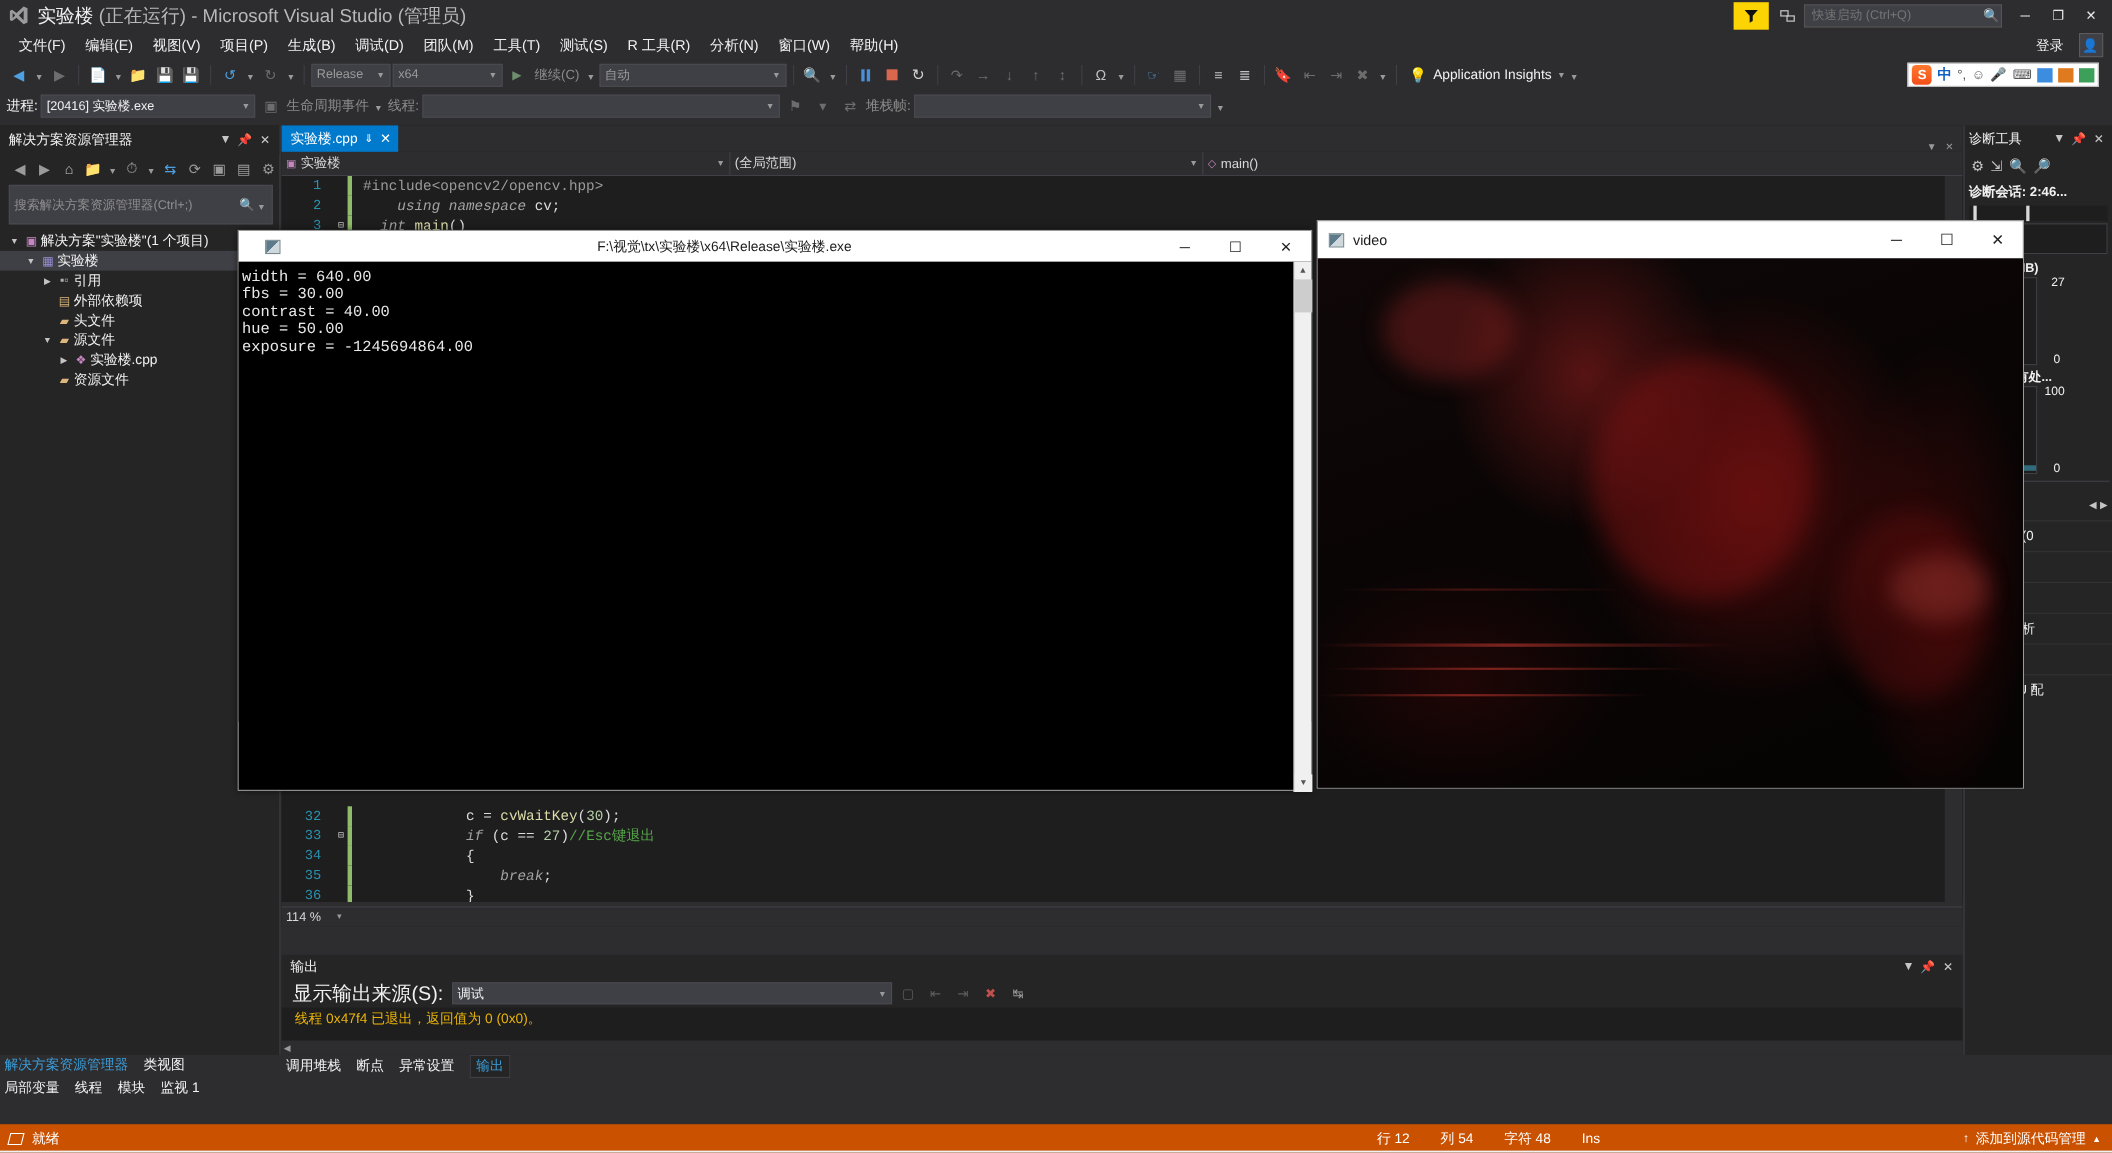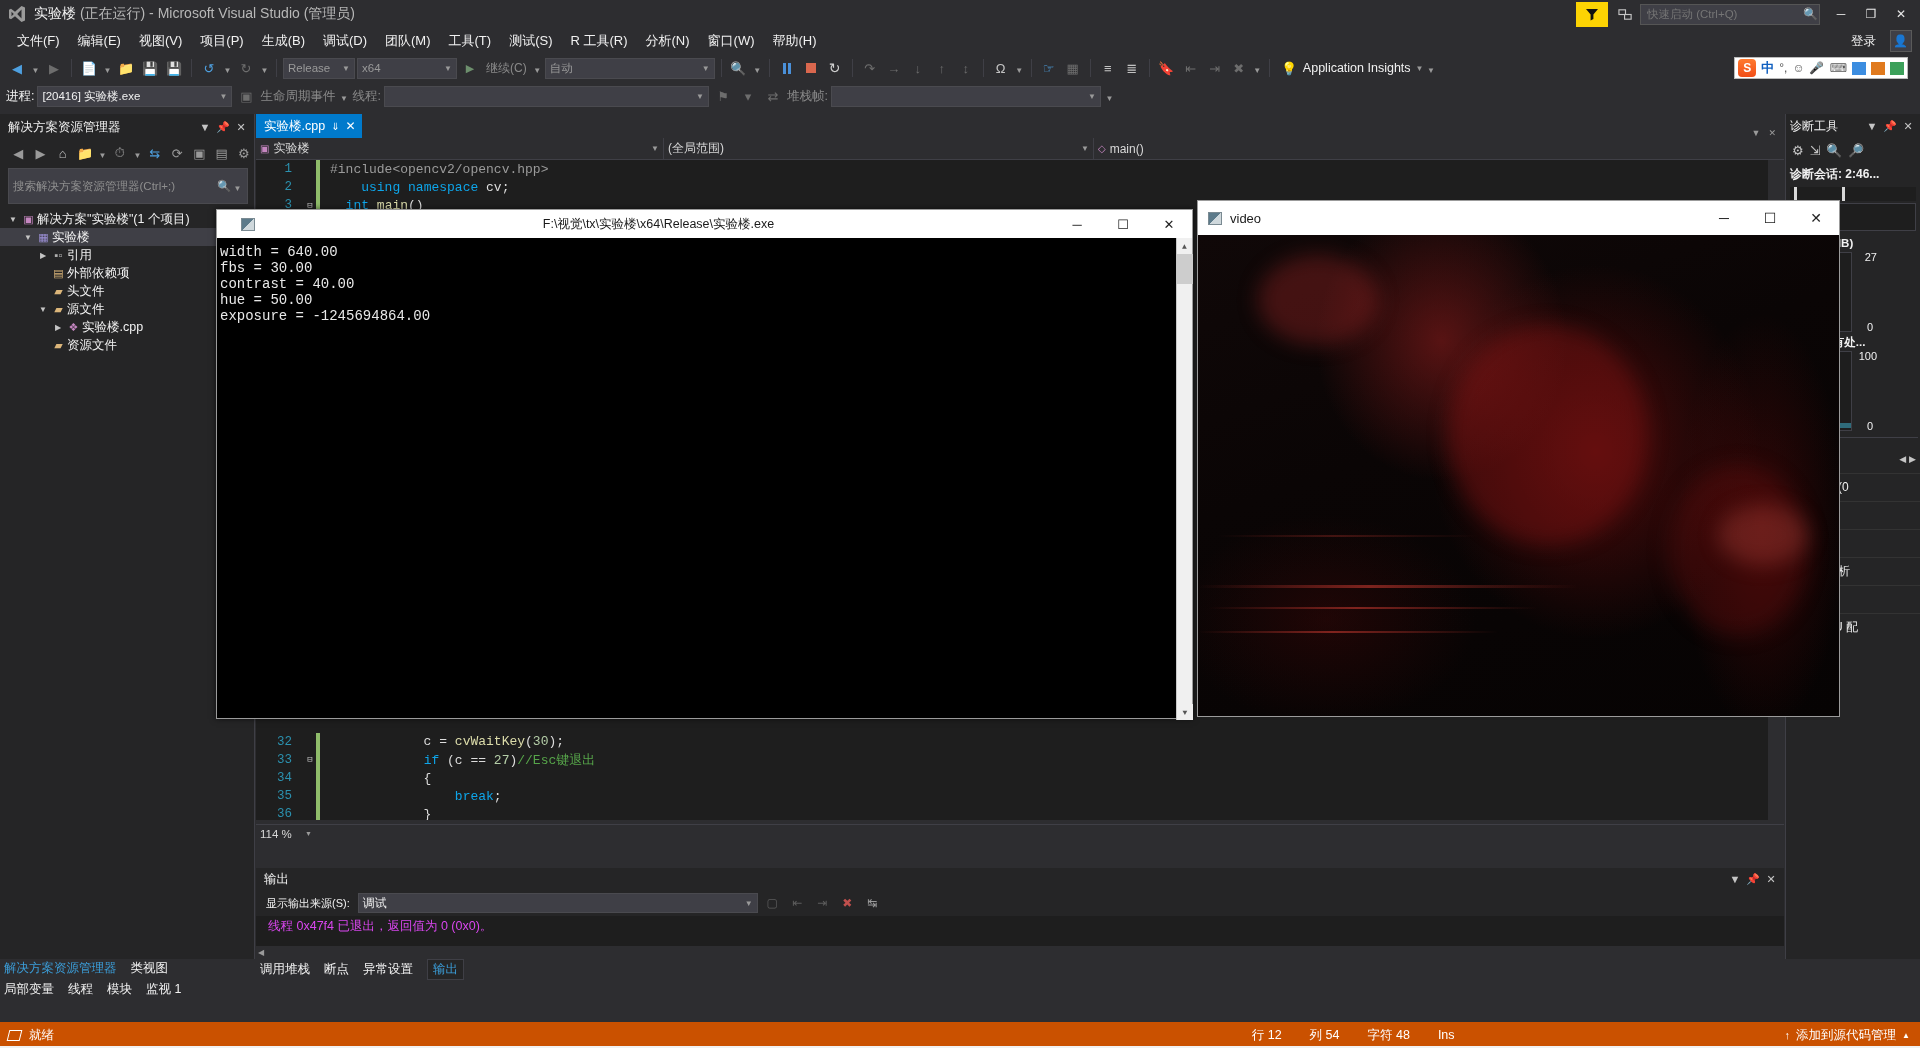--- a/index.html
+++ b/index.html
@@ -19,21 +19,21 @@
   .titlebar {
     position: absolute; left:0; top:0; width:1920px; height:28px;
     background:#2d2d30; display:flex; align-items:center;
   }
   .vs-logo {
     width: 22px; height: 22px; margin-left: 6px; margin-right: 6px;
     display:flex; align-items:center; justify-content:center;
     color:#9b9b9b; font-size:16px; font-weight:bold;
   }
   .vs-logo svg { display:block; }
-  .title-text { color:#b8b8b8; font-size:14px; white-space:nowrap; }
+  .title-text { color:#b8b8b8; font-size:17px; white-space:nowrap; }
   .title-text .strong { color:#f1f1f1; }
   .titlebar-right {
     position:absolute; right:0; top:0; height:28px; display:flex; align-items:center;
   }
   .feedback-btn {
     width:32px; height:25px; background:#fcd303; display:flex;
     align-items:center; justify-content:center; margin-right:4px;
   }
   .feedback-btn svg { display:block; }
   .ql-icon { width:26px; height:26px; display:flex; align-items:center; justify-content:center; color:#c5c5c5; }
@@ -154,52 +154,52 @@
   .code {
     position:relative; height:660px; background:#1e1e1e;
     font-family:"Liberation Mono", monospace; font-size:13px; overflow:hidden;
   }
   .code-line { height:18.2px; display:flex; align-items:center; white-space:pre; }
   .ln { width:48px; text-align:right; padding-right:12px; color:#2b91af; font-size:12.5px; }
   .gl { width:12px; text-align:center; color:#c5c5c5; font-size:9px; }
   .chbar { width:4px; height:18.2px; }
   .chbar.mod { background:#8fbc6a; }
   .code-txt { padding-left:10px; }
-  .kw { color:#0ea5e9; }
+  .kw { color:#a3a3a3;font-style:italic; }
   .pp { color:#9b9b9b; }
   .cmt { color:#57a64a; }
   .num { color:#b5cea8; }
   .plain { color:#dcdcdc; }
   .fn { color:#dcdcaa; }
   .code-scroll-v { position:absolute; right:0; top:0; width:16px; height:660px; background:#2d2d30; }
   .code-scroll-h { height:14px; background:#2d2d30; display:flex; align-items:center; }
   .zoombox {
     position:absolute; left:0; bottom:0; height:18px; width:1528px;
     background:#2d2d30; display:flex; align-items:center; font-size:11.5px; color:#d8d8d8;
     border-top:1px solid #3f3f46;
   }
   .zoom-sel { width:60px; padding-left:4px; display:flex; align-items:center; justify-content:space-between; padding-right:4px;}
   .zoom-sel .arr { font-size:7px; color:#9a9a9a; }
 
   
   .outpanel { position:absolute; left:256px; top:868px; width:1528px; height:91px; background:#252526; }
   .out-head { height:22px; display:flex; align-items:center; padding:0 4px 0 8px; color:#f1f1f1; font-size:12.5px; }
   .out-head .t { flex:1; }
   .out-tool { height:26px; display:flex; align-items:center; padding-left:10px; gap:4px; }
-  .out-tool .lbl { color:#f1f1f1; font-size:11px; margin-right:4px; }
+  .out-tool .lbl { color:#f1f1f1; font-size:18px; margin-right:4px; }
   .out-combo {
     width:400px; height:20px; background:#3f3f46; border:1px solid #4a4a4f;
     display:flex; align-items:center; justify-content:space-between; padding:0 4px;
     color:#f1f1f1; font-size:12px;
   }
   .out-combo .arr { color:#9a9a9a; font-size:8px; }
   .out-ic { width:21px; height:21px; display:flex; align-items:center; justify-content:center; color:#9a9a9a; font-size:12px; }
   .out-ic.dim { color:#5d5d5d; }
   .out-ic.red { color:#c0504d; }
-  .out-body { padding:2px 0 0 12px; color:#d946ef; font-size:12.5px; background:#1e1e1e; height:30px; }
+  .out-body { padding:2px 0 0 12px; color:#eab308; font-size:12.5px; background:#1e1e1e; height:30px; }
   .out-scroll { height:13px; background:#2d2d30; display:flex; align-items:center; padding:0 2px; }
 
   
   .btabs-left { position:absolute; left:0; top:959px; width:255px; height:18px; display:flex; align-items:center; gap:14px; padding-left:4px; font-size:12.5px;}
   .btabs-left2 { position:absolute; left:0; top:980px; width:300px; height:18px; display:flex; align-items:center; gap:14px; padding-left:4px; font-size:12.5px;}
   .btabs-right { position:absolute; left:260px; top:959px; height:20px; display:flex; align-items:center; gap:14px; font-size:12.5px;}
   .btab { color:#f1f1f1; white-space:nowrap; }
   .btab.active { color:#3b9dd8; }
   .btab.boxed { color:#3b9dd8; border:1px solid #3f3f46; padding:1px 5px; background:#252526; }
 

